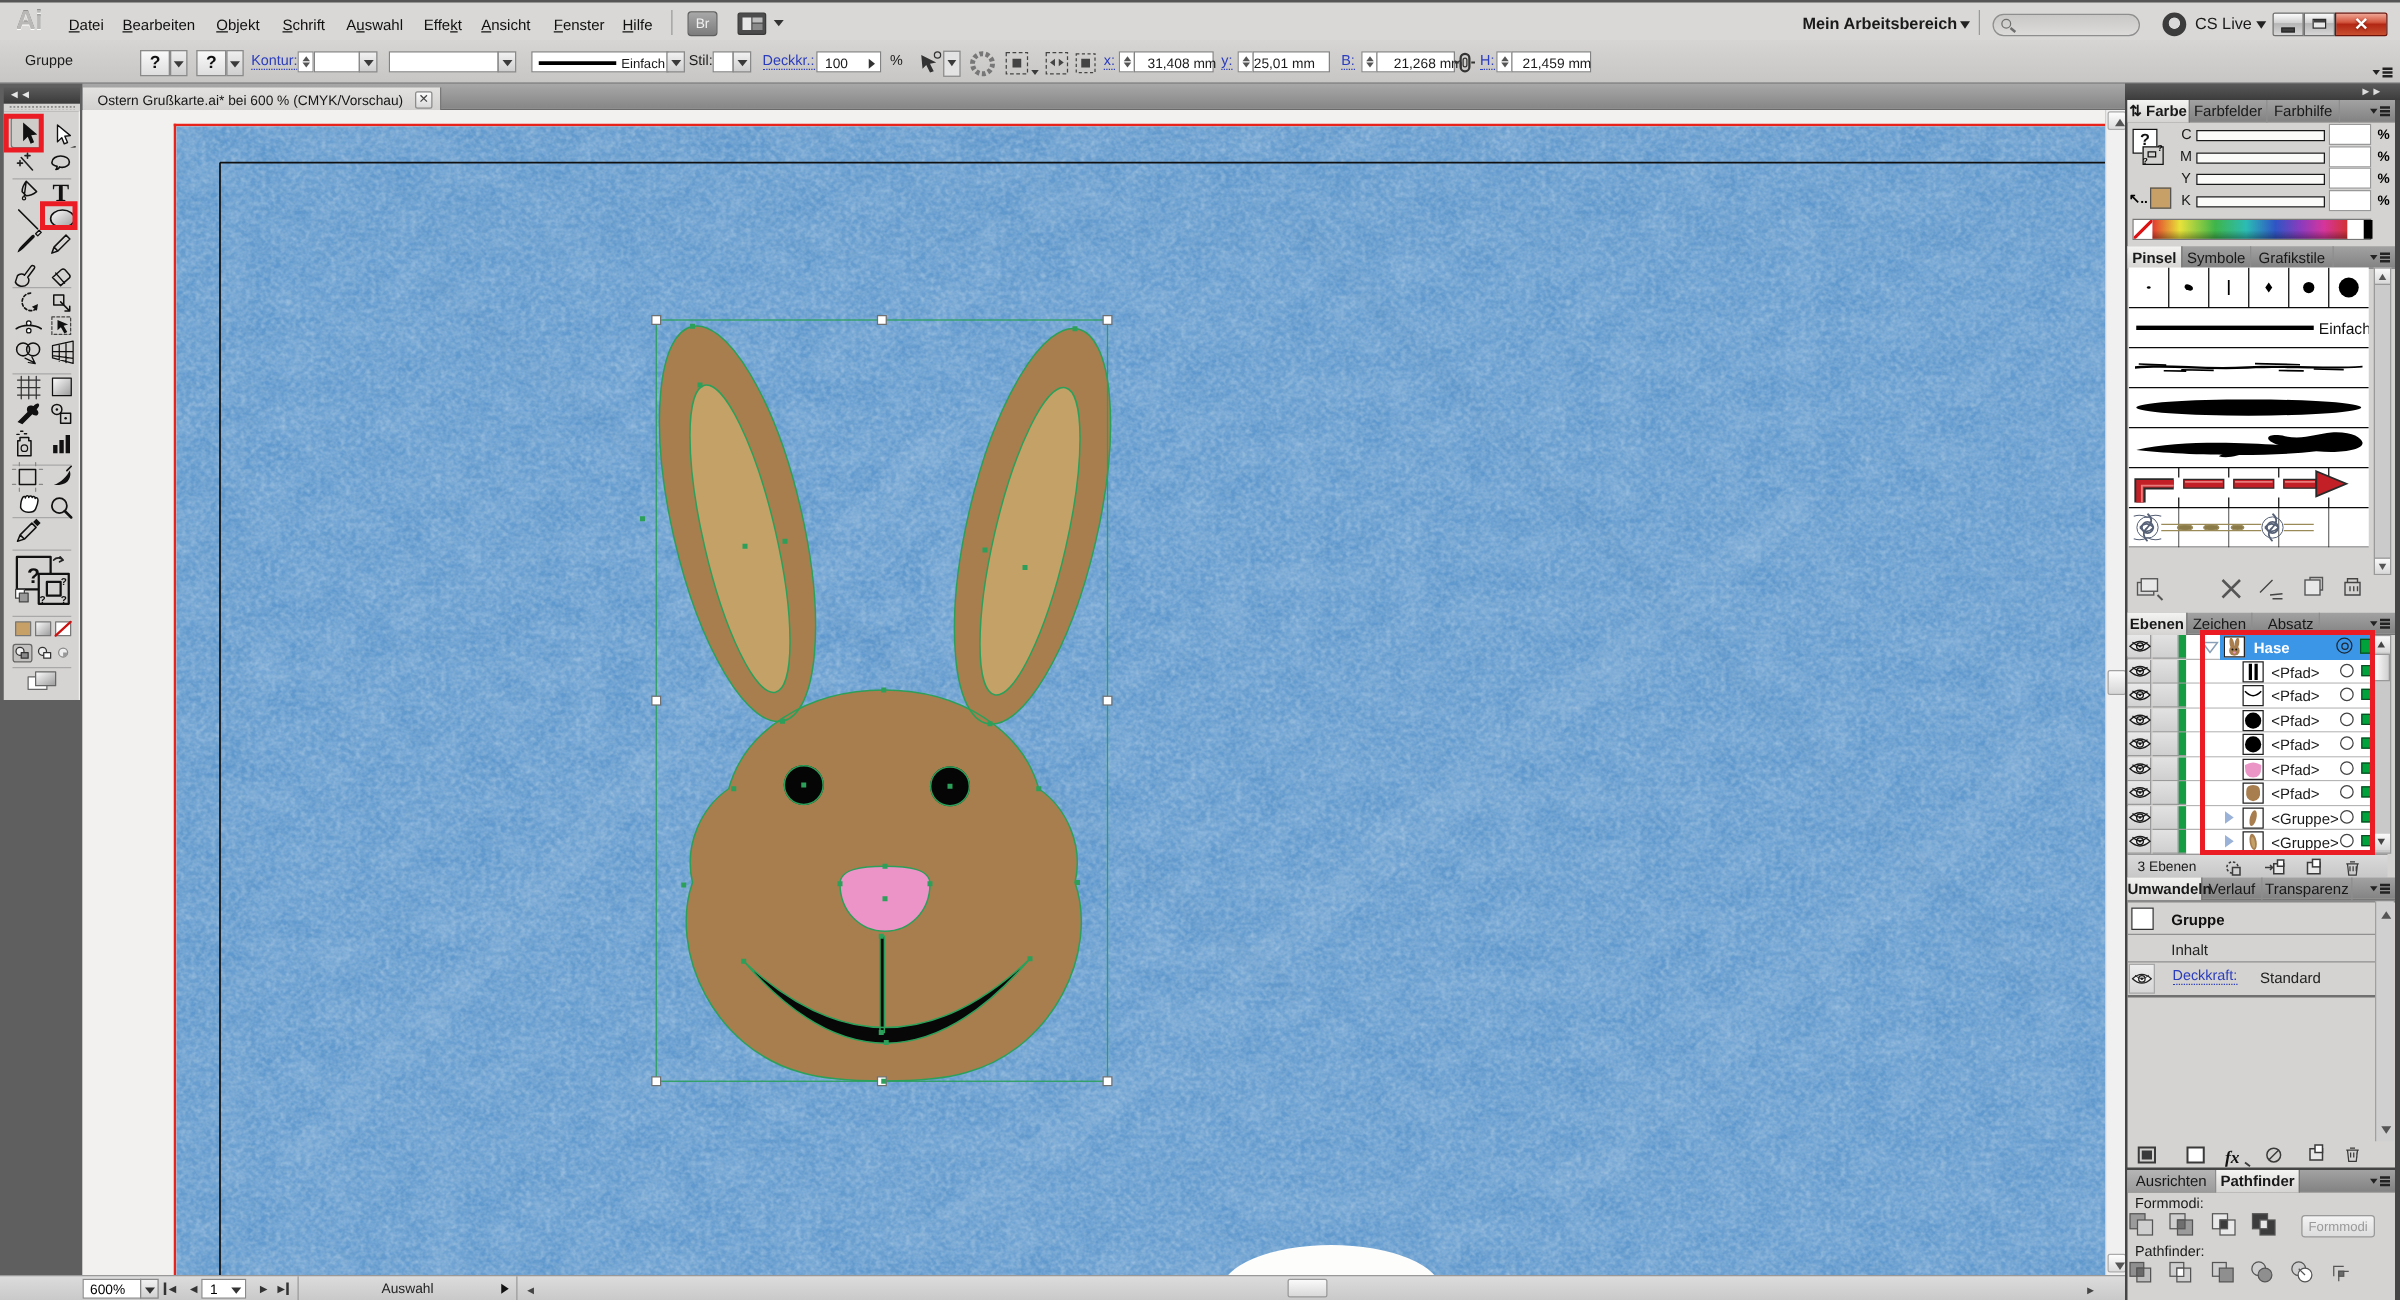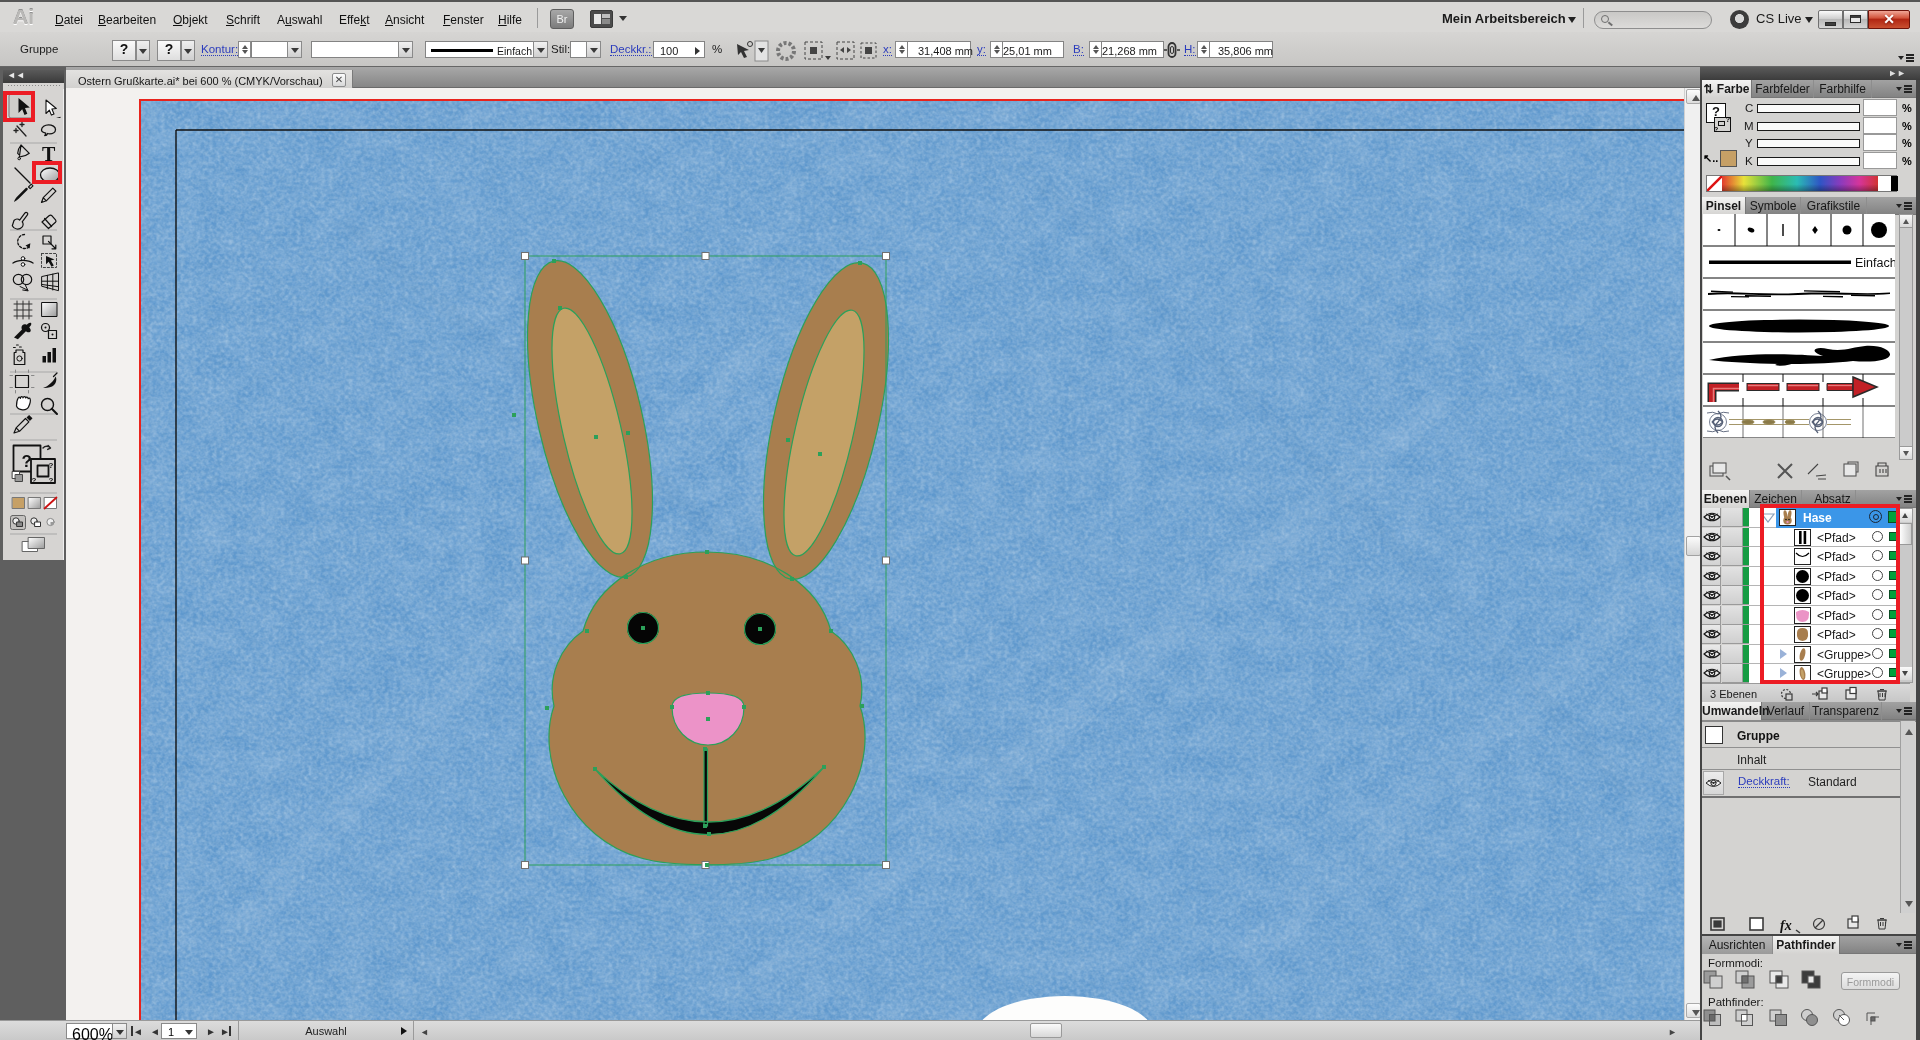--- a/index.html
+++ b/index.html
@@ -129,29 +129,29 @@
   </g>
  </svg>
  <div class="cb-link" style="left:883px;border-bottom-style:dotted">x:</div>
  <div class="spin" style="left:895px"></div>
  <div class="fld" style="left:907px;width:64px;padding-left:10px">31,408 mm</div>
  <div class="cb-link" style="left:977px;border-bottom-style:dotted">y:</div>
  <div class="spin" style="left:990px"></div>
  <div class="fld" style="left:1002px;width:62px;padding-left:0">25,01 mm</div>
  <div class="cb-link" style="left:1073px;border-bottom-style:dotted">B:</div>
  <div class="spin" style="left:1089px"></div>
- <div class="fld" style="left:1101px;width:63px;padding-left:0">21,268 mm</div>
+ <div class="fld" style="left:1101px;width:63px;padding-left:13px">21,268 mm</div>
  <svg class="abs" style="left:1164px;top:9px" width="16" height="18" viewBox="0 0 16 18">
   <path d="M0 9 h3 M13 9 h3" stroke="#333" stroke-width="1.5"></path>
   <rect x="4.5" y="2" width="7" height="14" rx="3.5" fill="none" stroke="#333" stroke-width="1.8"></rect>
   <rect x="6.5" y="5.5" width="3" height="7" rx="1.5" fill="none" stroke="#333" stroke-width="1"></rect>
  </svg>
  <div class="cb-link" style="left:1184px;border-bottom-style:dotted">H:</div>
  <div class="spin" style="left:1197px"></div>
- <div class="fld" style="left:1209px;width:64px;padding-left:8px">35,806 mm</div>
+ <div class="fld" style="left:1209px;width:64px;padding-left:8px">21,459 mm</div>
  <div class="abs" style="left:1898px;top:22px;width:16px;height:10px">
       <i class="abs" style="left:0;top:2px;border-left:3.5px solid transparent;border-right:3.5px solid transparent;border-top:4px solid #222"></i>
       <i class="abs" style="right:0;top:0;width:8px;height:2px;background:#222;box-shadow:0 3px 0 #222,0 6px 0 #222"></i>
     </div>
 </div>
 
 <div id="tabbar">
  <div id="doctab">Ostern Grußkarte.ai* bei 600 % (CMYK/Vorschau)
    <div class="abs" style="left:266px;top:3px;width:14px;height:14px;background:linear-gradient(#fdfdfd,#d8d8d8);border:1px solid #8c8c8c;border-radius:2px;font-size:10px;color:#444;text-align:center;line-height:12px">✕</div>
  </div>
@@ -393,21 +393,21 @@
  <div class="abs" style="left:1px;top:1px;width:15px;height:15px;background:linear-gradient(#fdfdfd,#dcdcdc);border:1px solid #aaa;border-radius:2px">
       <i class="abs" style="left:5px;top:5px;border-left:4px solid transparent;border-right:4px solid transparent;border-bottom:6px solid #555"></i>
     </div>
  <div class="abs" style="left:1px;top:448px;width:15px;height:20px;background:linear-gradient(#fcfcfc,#d6d6d6);border:1px solid #a2a2a2;border-radius:2px"></div>
  <div class="abs" style="left:1px;top:915px;width:15px;height:15px;background:linear-gradient(#fdfdfd,#dcdcdc);border:1px solid #aaa;border-radius:2px">
       <i class="abs" style="left:5px;top:6px;border-left:4px solid transparent;border-right:4px solid transparent;border-top:6px solid #555"></i>
     </div>
 </div>
 
 <div id="statusbar">
- <div class="abs" style="left:66px;top:2px;width:47px;height:16px;background:#fff;border:1px solid #8a8a8a;font-size:16px;padding:2px 0 0 5px">600%</div>
+ <div class="abs" style="left:66px;top:2px;width:47px;height:16px;background:#fff;border:1px solid #8a8a8a;font-size:11px;padding:2px 0 0 5px">600%</div>
  <div class="abs" style="left:112px;top:2px;width:15px;height:16px;background:linear-gradient(#f2f2f2,#d2d2d2);border:1px solid #8a8a8a">
       <i class="abs" style="left:3px;top:6px;border-left:4px solid transparent;border-right:4px solid transparent;border-top:5px solid #333"></i>
     </div>
  <div class="abs" style="left:133px;top:5px;font-size:10px;color:#333">◄<span style="position:absolute;left:-2px;top:0;width:1.5px;height:10px;background:#333"></span></div>
  <div class="abs" style="left:150px;top:5px;font-size:10px;color:#333">◄</div>
  <div class="abs" style="left:161px;top:2px;width:36px;height:16px;background:#fff;border:1px solid #8a8a8a;font-size:11px;padding:2px 0 0 6px">1<i class="abs" style="right:3px;top:6px;border-left:4px solid transparent;border-right:4px solid transparent;border-top:5px solid #333"></i></div>
  <div class="abs" style="left:206px;top:5px;font-size:10px;color:#333">►</div>
  <div class="abs" style="left:220px;top:5px;font-size:10px;color:#333">►<span style="position:absolute;left:9px;top:0;width:1.5px;height:10px;background:#333"></span></div>
  <div class="abs" style="left:238px;top:0px;width:176px;height:20px;border-left:1px solid #9a9a9a;border-right:1px solid #9a9a9a;font-size:11px;color:#222;text-align:center;padding-top:4px">Auswahl<i class="abs" style="right:6px;top:6px;border-top:4.5px solid transparent;border-bottom:4.5px solid transparent;border-left:6px solid #111"></i></div>
  <div class="abs" style="left:420px;top:6px;font-size:9px;color:#444">◄</div>

